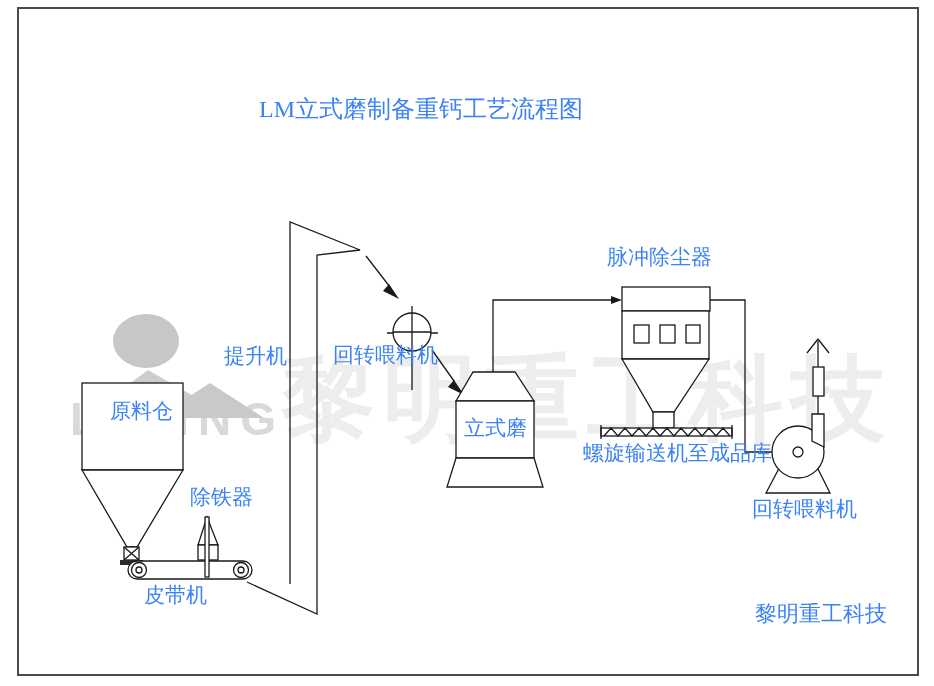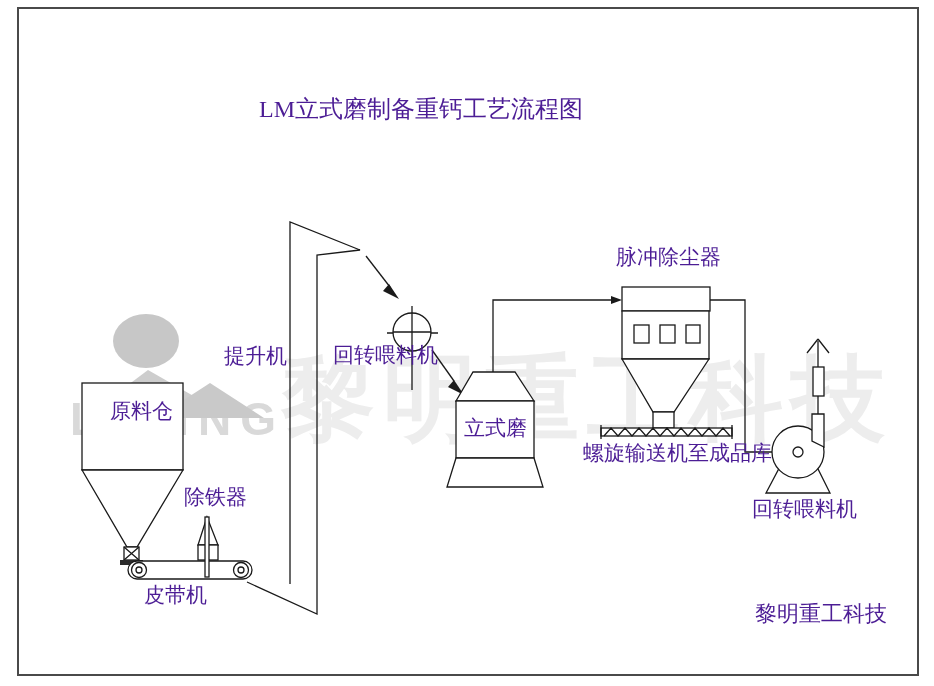--- a/index.html
+++ b/index.html
@@ -17,21 +17,21 @@
     color:#ededed; white-space:nowrap; user-select:none;
   }
   .wm-logo-text {
     position:absolute; left:70px; top:392px;
     font-size:46px; font-weight:bold; letter-spacing:9px;
     color:#d9d9d9; font-family:"Liberation Sans", sans-serif;
     white-space:nowrap; user-select:none;
   }
   svg.diagram { position:absolute; left:0; top:0; }
   .label {
-    position:absolute; font-size:21px; color:#4c1d95; white-space:nowrap;
+    position:absolute; font-size:21px; color:#3b82f6; white-space:nowrap;
     line-height:1.15;
     text-align:center;
   }
   .title { font-size:24px; }
   .footer-sig { font-size:22px; }
 </style>
 </head>
 <body>
 
 <div class="canvas">
@@ -133,22 +133,22 @@
       <line x1="818" y1="396" x2="818" y2="414"></line>
       <line x1="818" y1="341" x2="818" y2="367"></line>
       <path d="M818,339 L807,353 M818,339 L829,353"></path>
     </g>
   </svg>
 
   <div class="label title" style="left:259px; top:96px;">LM立式磨制备重钙工艺流程图</div>
 
   <div class="label" style="left:110px;  top:399px;">原料仓</div>
   <div class="label" style="left:224px; top:344px;">提升机</div>
-  <div class="label" style="left:184px; top:485px;">除铁器</div>
+  <div class="label" style="left:190px; top:485px;">除铁器</div>
   <div class="label" style="left:144px; top:583px;">皮带机</div>
   <div class="label" style="left:333px; top:343px;">回转喂料机</div>
   <div class="label" style="left:464px; top:416px;">立式磨</div>
-  <div class="label" style="left:607px; top:245px;margin-left:9px;">脉冲除尘器</div>
+  <div class="label" style="left:607px; top:245px;">脉冲除尘器</div>
   <div class="label" style="left:583px; top:441px;">螺旋输送机至成品库</div>
   <div class="label" style="left:752px; top:497px;">回转喂料机</div>
 
   <div class="label footer-sig" style="left:755px; top:601px;">黎明重工科技</div>
 </div>
 
 </body></html>

